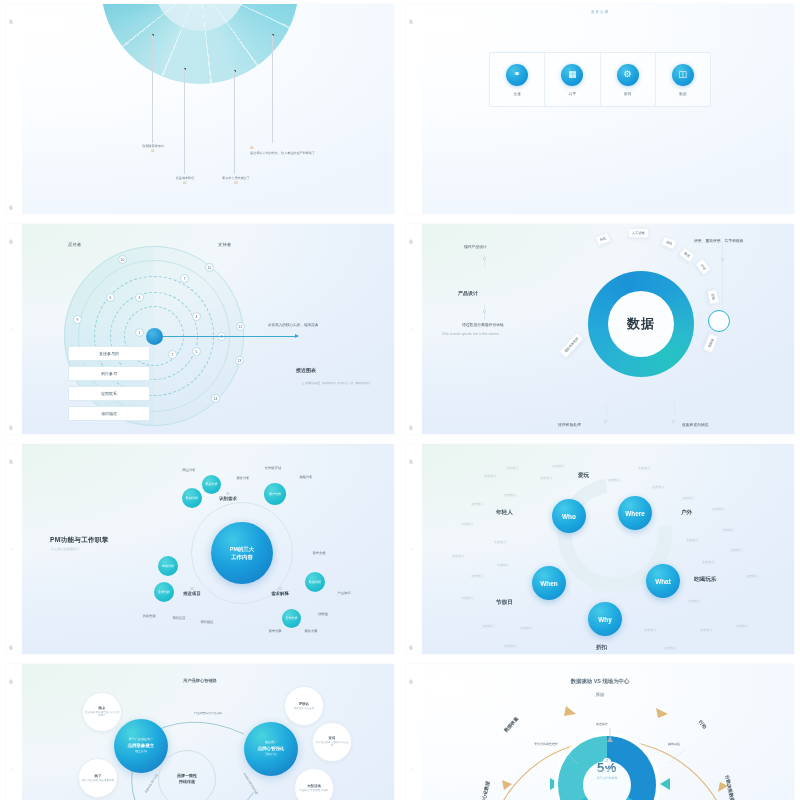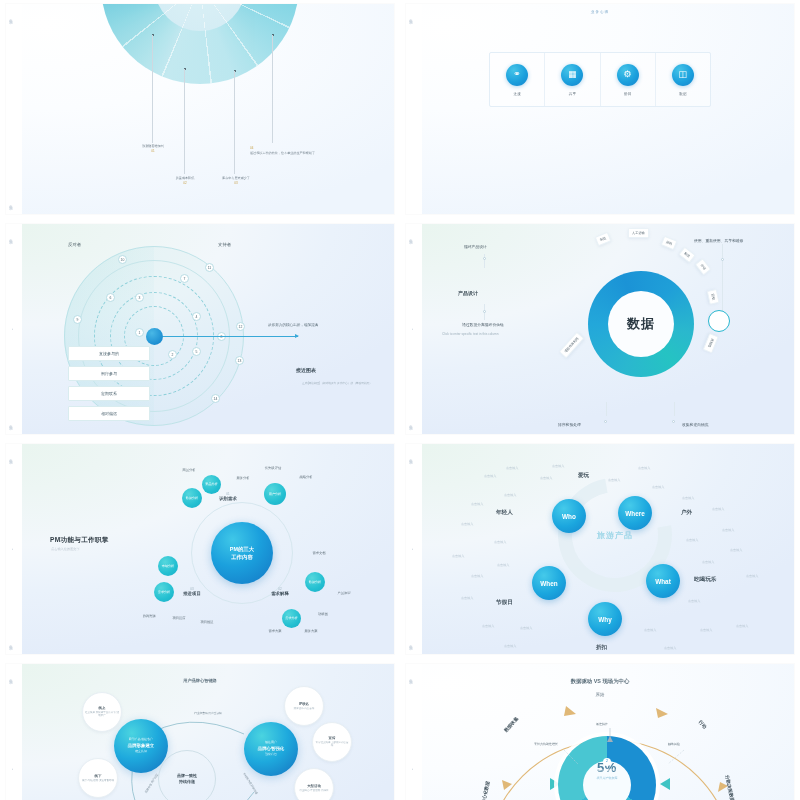--- a/index.html
+++ b/index.html
@@ -480,21 +480,20 @@
 
   <div class="slide">
     <div class="canvas">
       <div class="gutter">
         <div class="vtext">点击输入文字</div>
         <div class="pg">▪</div>
         <div class="vtext b">点击输入文字</div>
       </div>
 
       <div class="s6-arc"></div>
-      <div class="s6-center">旅游产品</div>
 
       <div class="s6-w" style="left:146px;top:55px">Who</div>
       <div class="s6-w" style="left:212px;top:52px">Where</div>
       <div class="s6-w" style="left:240px;top:120px">What</div>
       <div class="s6-w" style="left:182px;top:158px">Why</div>
       <div class="s6-w" style="left:126px;top:122px">When</div>
 
       <div class="s6-kw" style="left:172px;top:28px">爱玩</div>
       <div class="s6-kw" style="left:275px;top:65px">户外</div>
       <div class="s6-kw" style="left:288px;top:132px">吃喝玩乐</div>

